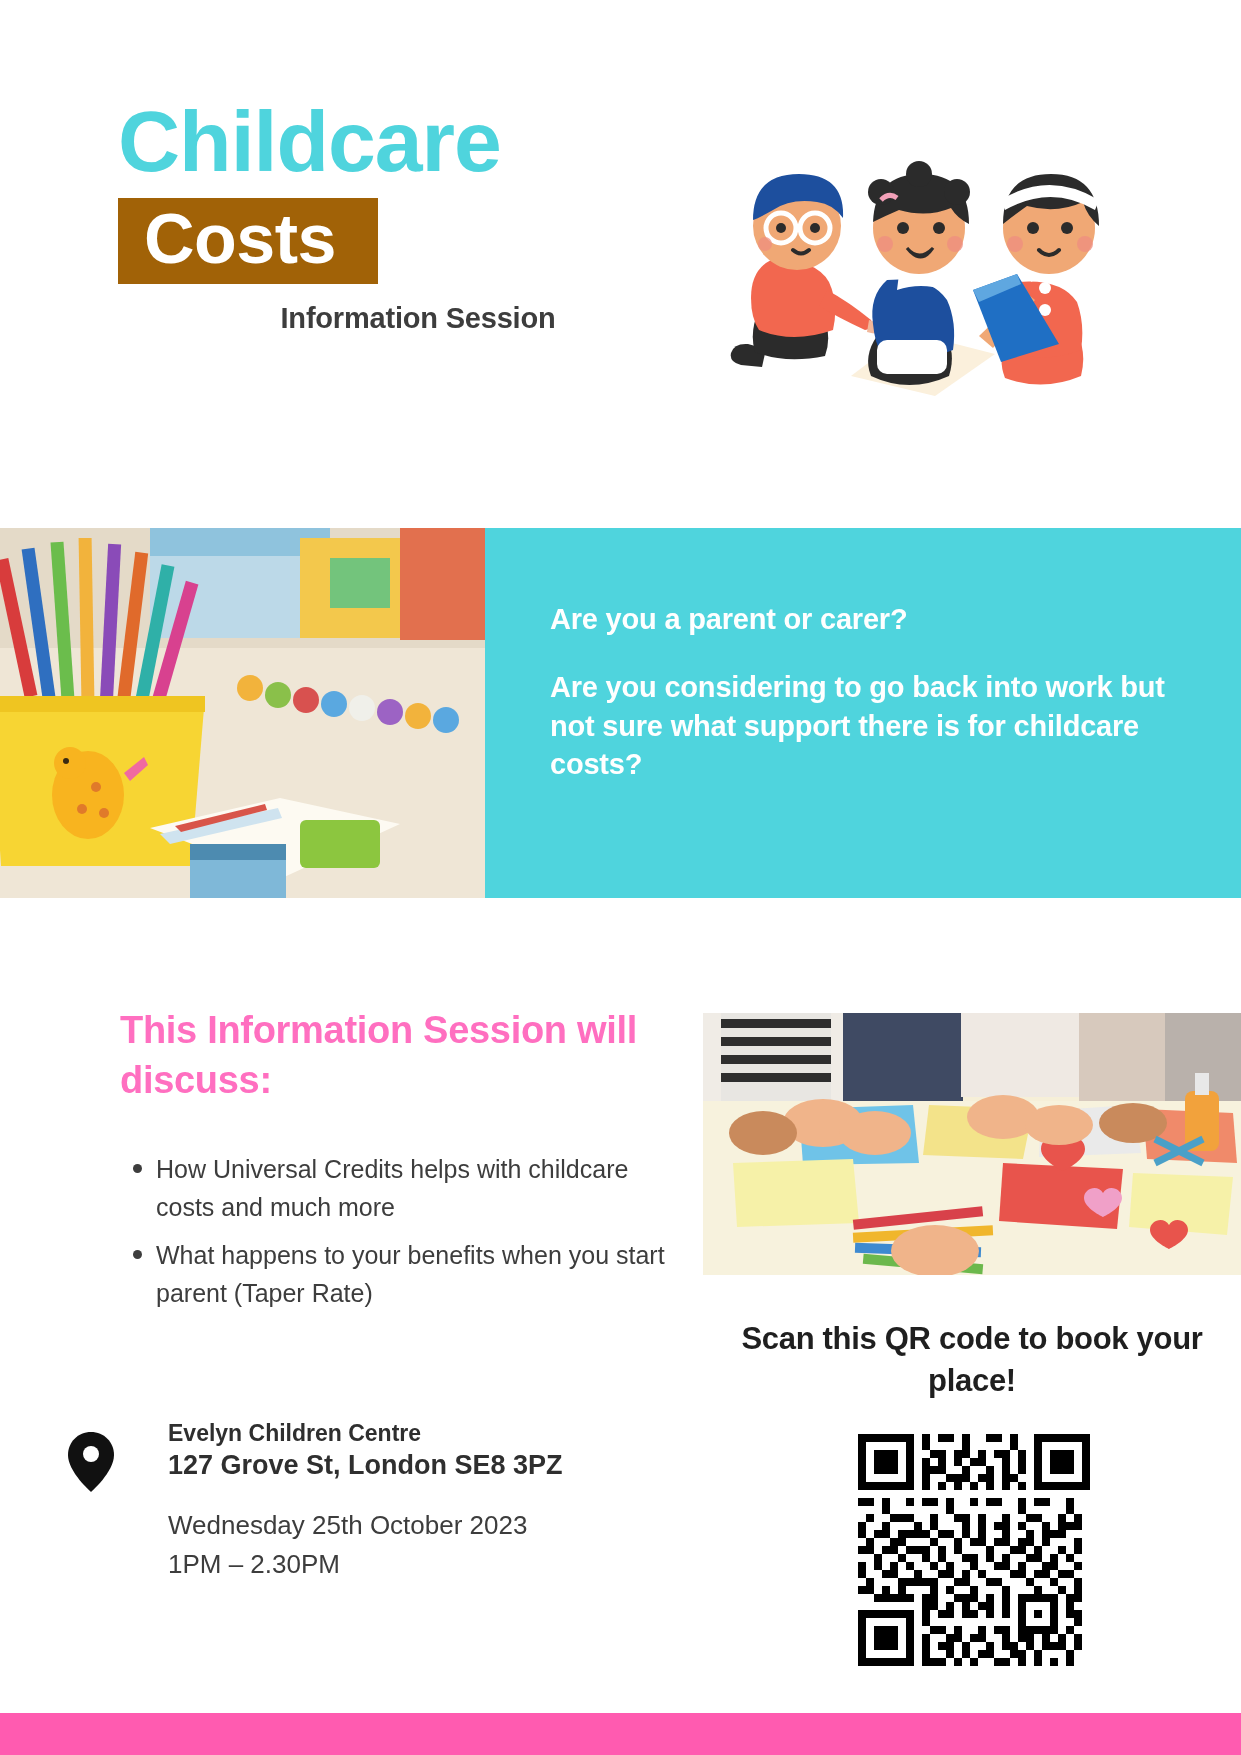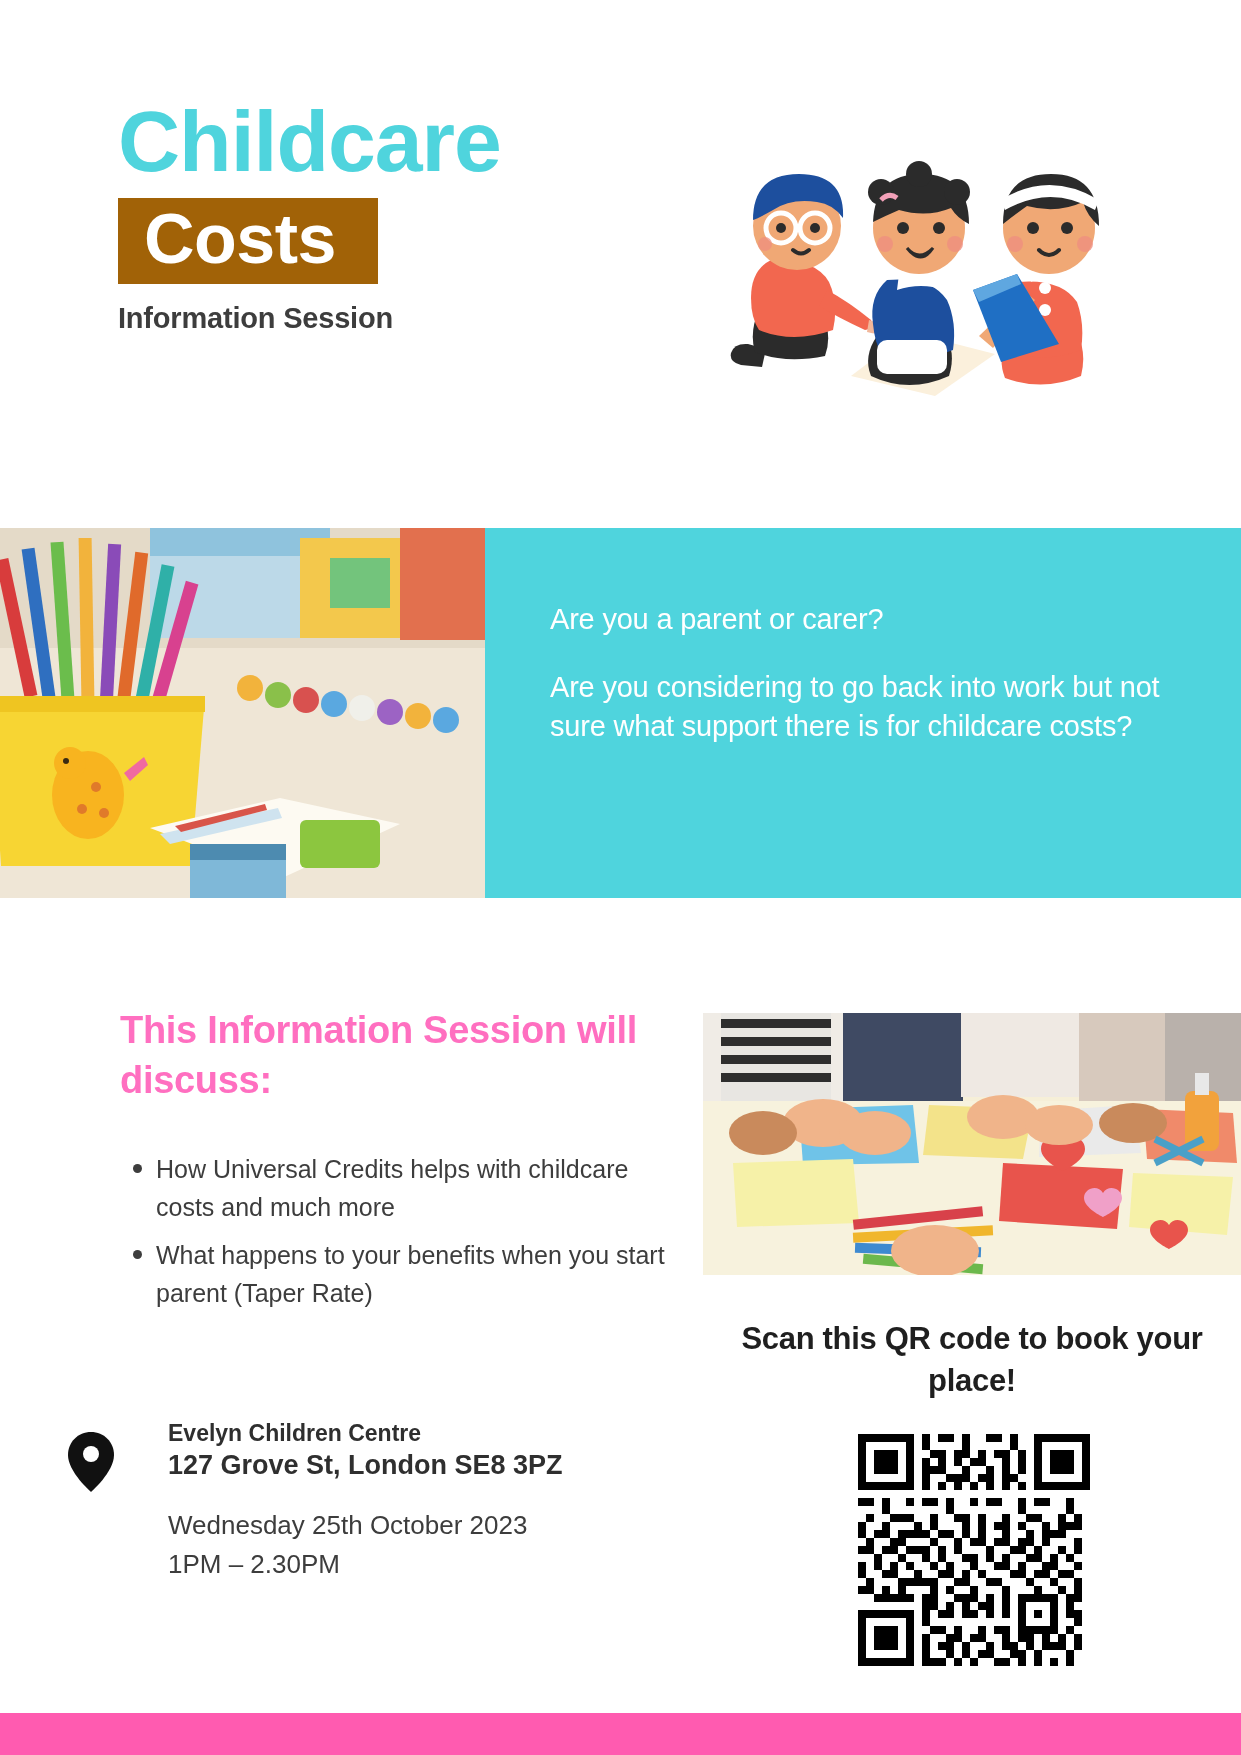--- a/index.html
+++ b/index.html
@@ -50,20 +50,21 @@
     line-height: 1.0;
     margin: 0;
     letter-spacing: -0.5px;
   }
   .title-tag {
     margin-top: 18px;
     font-size: 29px;
     font-weight: 700;
     color: #3d3d3d;
     letter-spacing: -0.2px;
+    text-align: center;
   }
 
   
   .kids-illustration {
     position: absolute;
     right: 110px;
     top: 140px;
     width: 430px;
     height: 260px;
   }
@@ -87,21 +88,21 @@
   .band-text {
     flex: 1;
     background: #4fd4dd;
     padding: 72px 60px 0 65px;
     box-sizing: border-box;
   }
   .band-text p {
     margin: 0 0 30px 0;
     color: #ffffff;
     font-size: 29px;
-    font-weight: 400;
+    font-weight: 700;
     line-height: 1.32;
     letter-spacing: -0.2px;
   }
   .band-text p:last-child { margin-bottom: 0; }
 
   
   .discuss-heading {
     position: absolute;
     left: 120px;
     top: 1005px;

